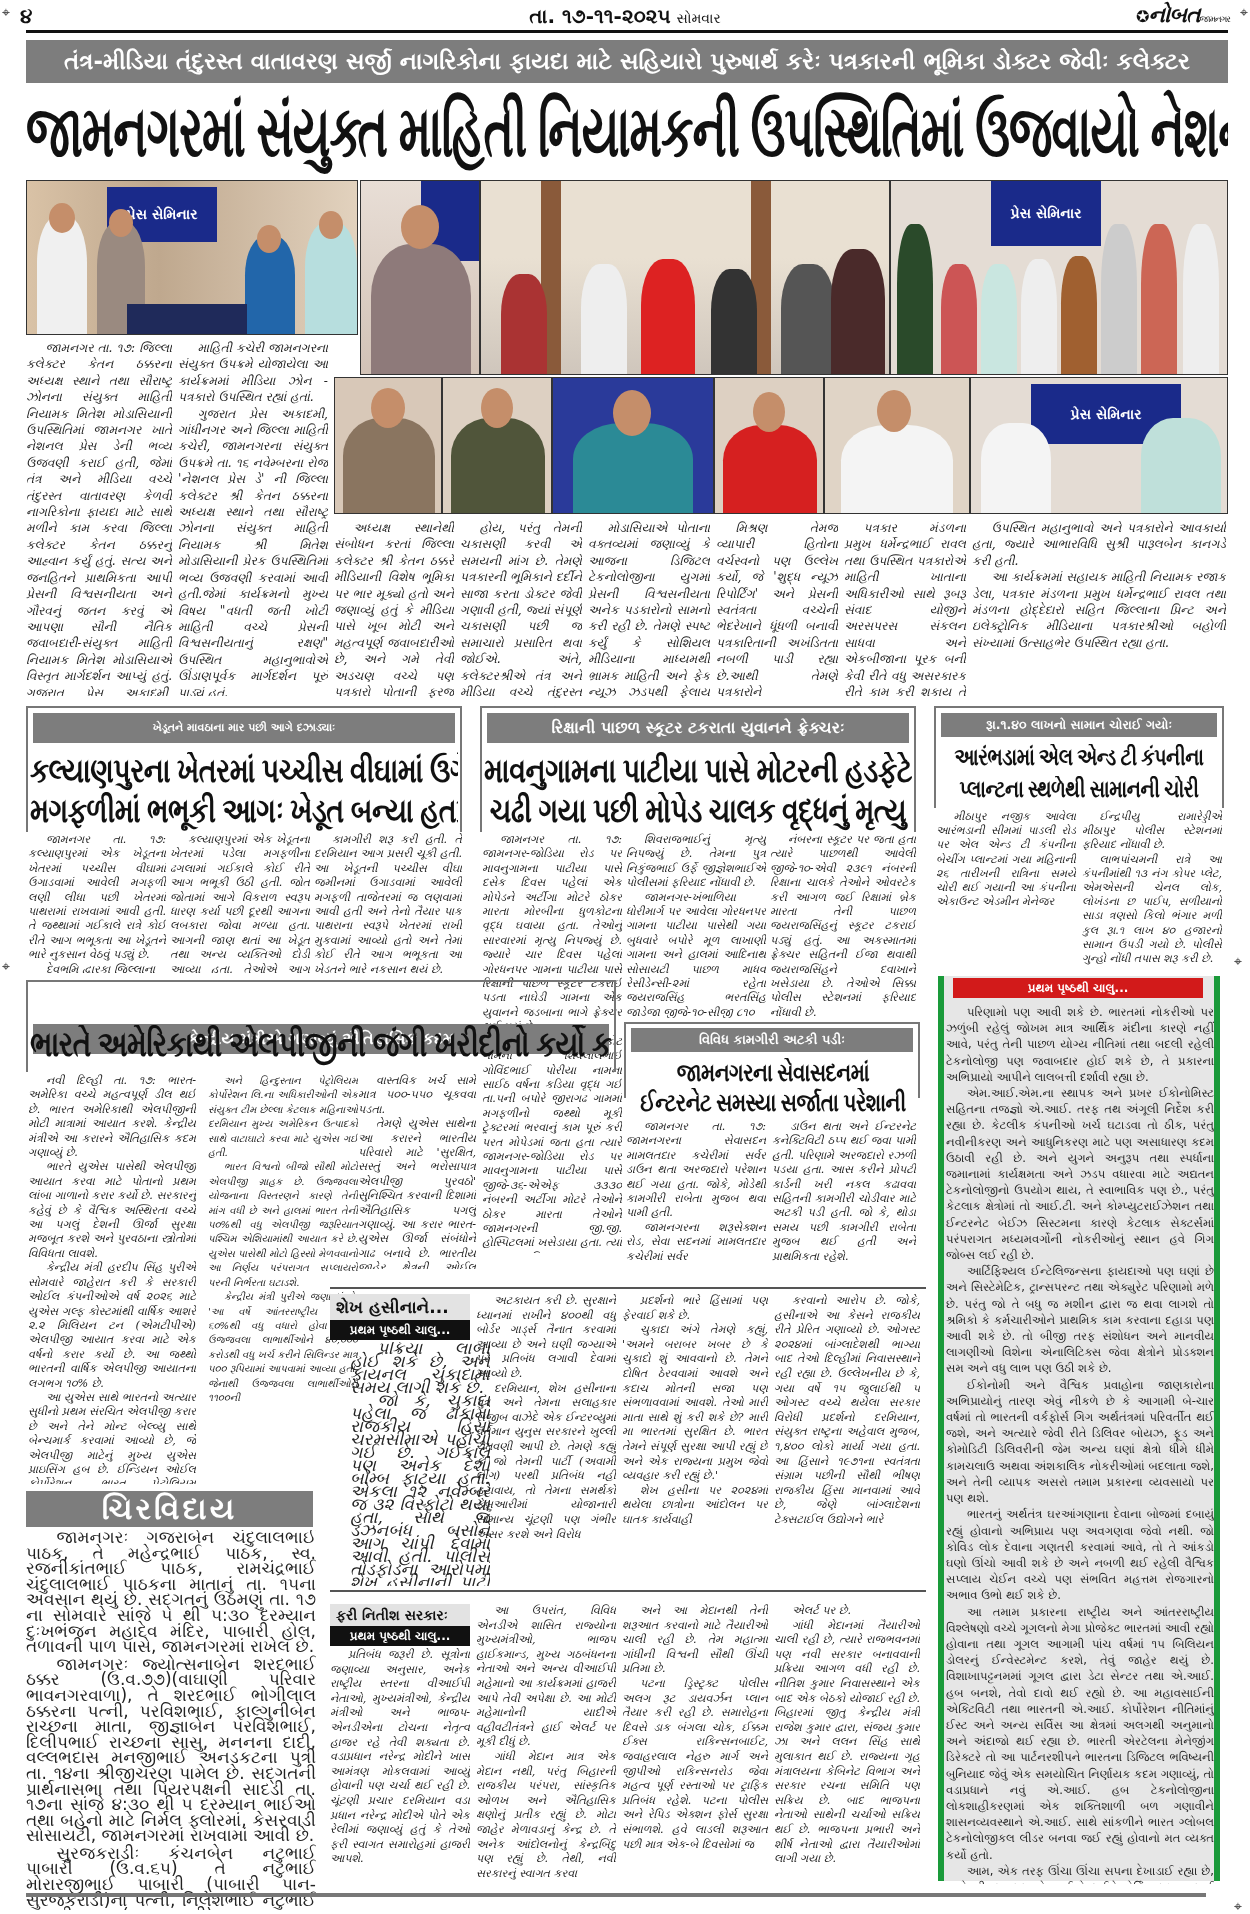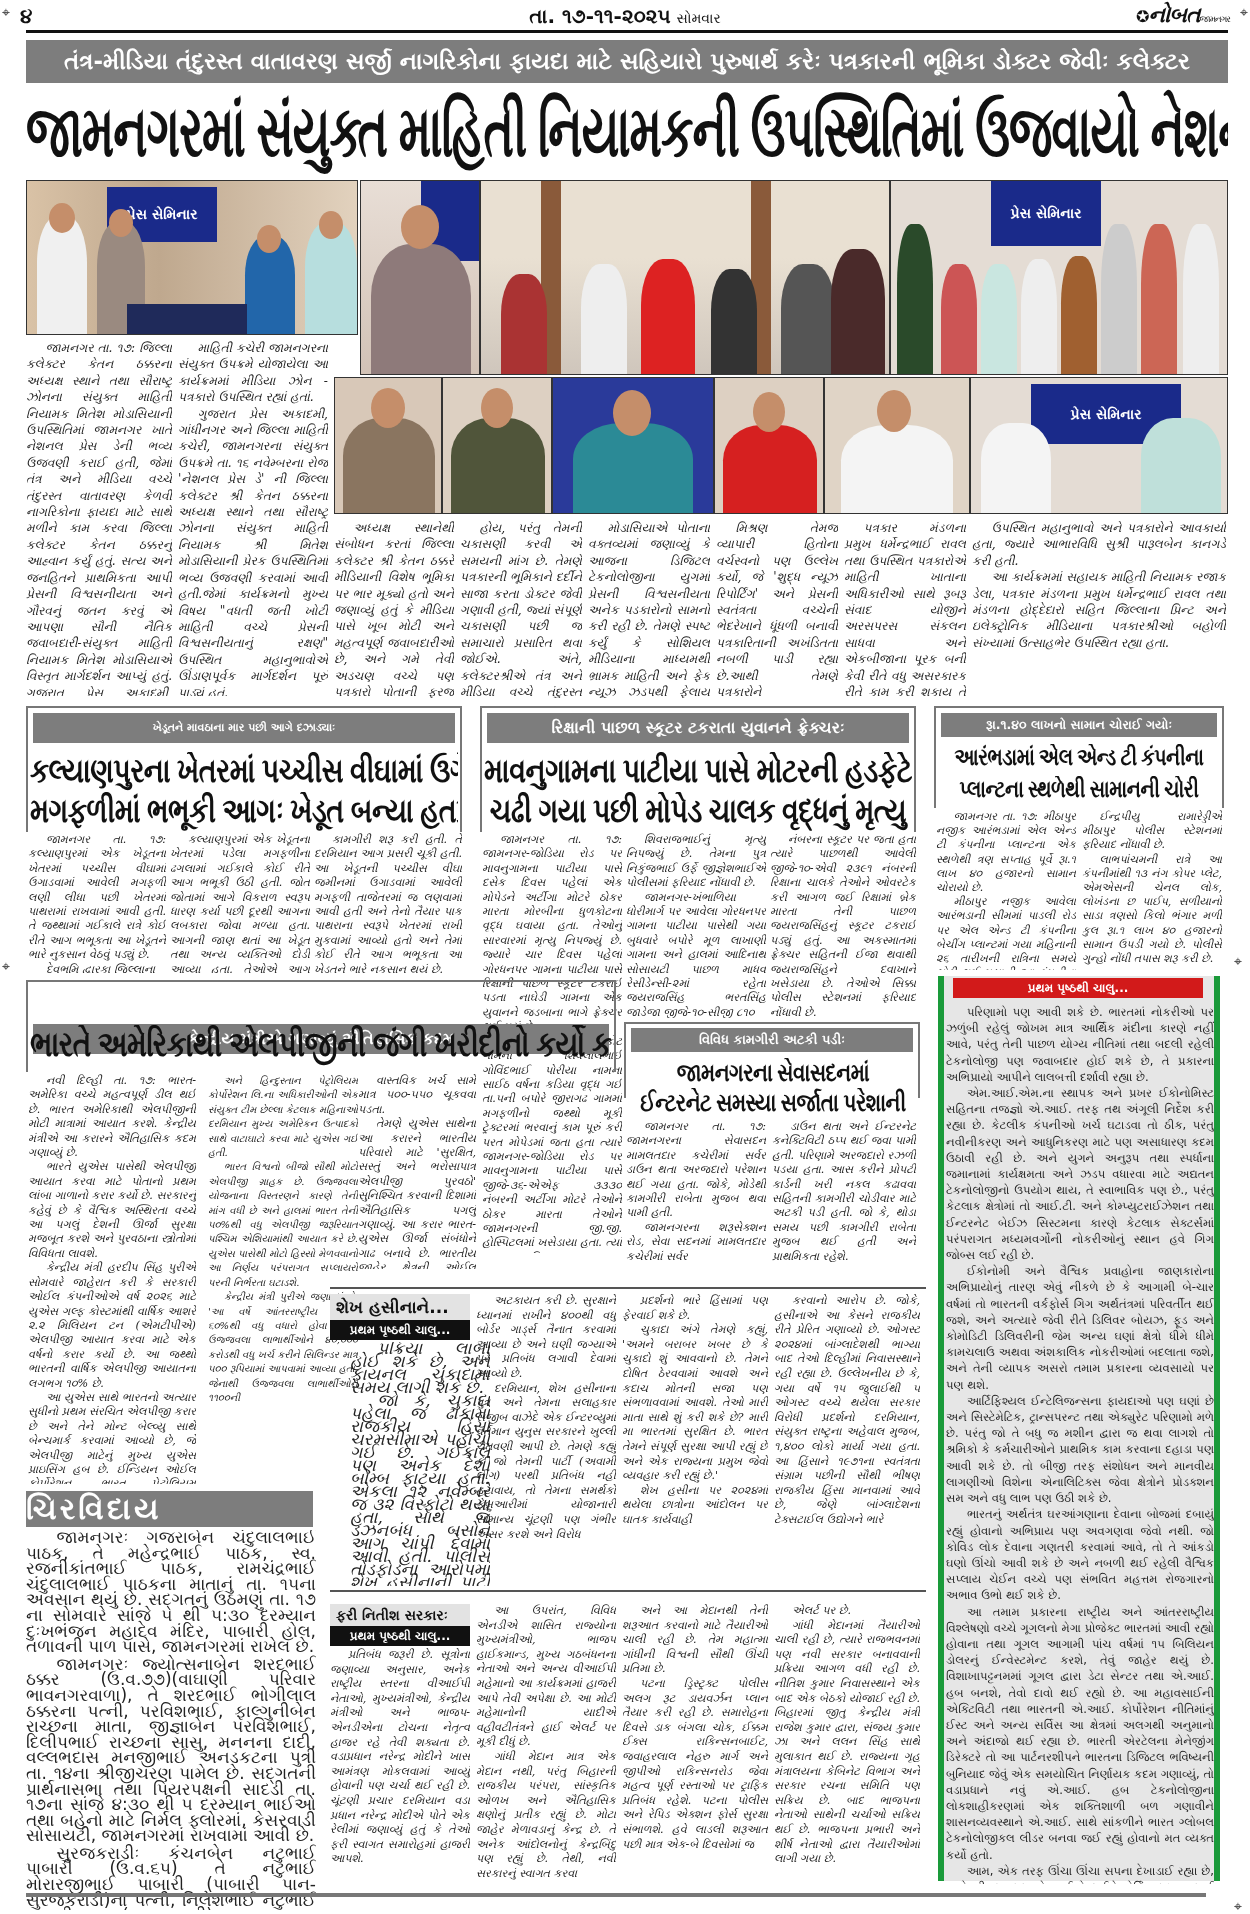--- a/index.html
+++ b/index.html
@@ -23,21 +23,21 @@
 .col p{text-indent:1.6em}
 .boxed{position:absolute;border:2px solid #777;border-bottom:none}
 .kick2{position:absolute;background:#7d7d7d;color:#fff;font-weight:bold;text-align:center;white-space:nowrap;overflow:hidden}
 .head2{position:absolute;font-family:"Liberation Sans",sans-serif;font-weight:bold;text-align:center;white-space:nowrap;overflow:hidden;letter-spacing:-0.5px;transform:scaleY(1.25);transform-origin:top center}
 .greenbox{position:absolute;left:938px;top:976px;width:282px;height:905px;border-left:6px solid #1a9a3a;border-right:6px solid #1a9a3a;background:#e6e6e6}
 .redbar{position:absolute;left:953px;top:978px;width:250px;height:20px;background:#d21a1a;color:#fff;font-weight:bold;font-size:12px;text-align:center;line-height:20px}
 .gtext{position:absolute;left:946px;top:1004px;width:268px;font-size:11.6px;line-height:16.2px;text-align:justify;color:#222;overflow:hidden}
 .gtext p{text-indent:1.8em}
 .contbox{position:absolute;background:#e3e3e3;font-weight:bold;font-size:17px;padding-left:6px}
 .blackbar{position:absolute;background:#111;color:#fff;font-weight:bold;font-size:12px;text-align:center}
-.chiravid{position:absolute;left:26px;top:1491px;width:287px;height:36px;background:#7d7d7d;color:#fff;font-weight:bold;font-size:30px;line-height:36px;letter-spacing:3px}
+.chiravid{position:absolute;left:26px;top:1491px;width:287px;height:36px;background:#7d7d7d;color:#fff;font-weight:bold;font-size:30px;text-align:center;line-height:36px;letter-spacing:3px}
 .obit{position:absolute;left:26px;top:1530px;width:290px;font-size:17px;line-height:15.6px;text-align:justify;color:#222;overflow:hidden;height:380px}
 .obit p{text-indent:1.8em;margin-bottom:2px}
 .divider{position:absolute;background:#555}
 .bottomrule{position:absolute;left:26px;top:1893px;width:1180px;height:4px;background:#777}
 </style>
 </head>
 <body>
 
 <div class="reg" style="left:2px;top:4px">⌖</div>
 <div class="reg" style="right:2px;top:4px">⌖</div>
@@ -184,21 +184,20 @@
   </div>
 <div class="col" style="left:770px;top:833px;width:146px;height:185px;font-size:11.2px;line-height:14.4px">
     <p>નંબરના સ્કૂટર પર જતા હતા ત્યારે પાછળથી આવેલી જીજે-૧૦-એવી ૨૩૯૧ નંબરની રિક્ષાના ચાલકે તેઓને ઓવરટેક કરી આગળ જઈ રિક્ષામાં બ્રેક મારતા તેની પાછળ જયરાજસિંહનું સ્કૂટર ટકરાઈ પડ્યું હતું. આ અકસ્માતમાં ફ્રેક્ચર સહિતની ઈજા થવાથી જયરાજસિંહને દવાખાને ખસેડાયા છે. તેઓએ સિક્કા પોલીસ સ્ટેશનમાં ફરિયાદ નોંધાવી છે.</p>
   </div>
 
 <div class="boxed" style="left:934px;top:706px;width:290px;height:102px"></div>
 <div class="kick2" style="left:941px;top:713px;width:276px;height:24px;font-size:12.5px;line-height:24px">રૂા.૧.૪૦ લાખનો સામાન ચોરાઈ ગયોઃ</div>
 <div class="head2" style="left:938px;top:744px;width:282px;font-size:19px">આરંભડામાં એલ એન્ડ ટી કંપનીના</div>
 <div class="head2" style="left:938px;top:776px;width:282px;font-size:19px">પ્લાન્ટના સ્થળેથી સામાનની ચોરી</div>
 <div class="col" style="left:936px;top:810px;width:140px;height:160px;font-size:11px;line-height:14.2px">
-    <p>જામનગર તા. ૧૭: મીઠાપુર નજીક આરંભડામાં એલ એન્ડ ટી કંપનીના પ્લાન્ટના એક સ્થળેથી ત્રણ સપ્તાહ પૂર્વે રૂા.૧ લાખ ૪૦ હજારનો સામાન ચોરાયો છે.</p>
     <p>મીઠાપુર નજીક આવેલા આરંભડાની સીમમાં પાડલી રોડ પર એલ એન્ડ ટી કંપનીના બેચીંગ પ્લાન્ટમાં ગયા મહિનાની ૨૬ તારીખની રાત્રિના સમયે ચોરી થઈ ગયાની આ કંપનીના એકાઉન્ટ એડમીન મેનેજર</p>
   </div>
 <div class="col" style="left:1082px;top:810px;width:140px;height:160px;font-size:11px;line-height:14.2px">
     <p>ઈન્દ્રપીયુ રામારેડ્ડીએ મીઠાપુર પોલીસ સ્ટેશનમાં ફરિયાદ નોંધાવી છે.</p>
     <p>લાભપાંચમની રાત્રે આ કંપનીમાંથી ૧૩ નંગ કોપર પ્લેટ, એમએસની ચેનલ લોક, લોખંડના છ પાઈપ, સળીયાનો સાડા ત્રણસો કિલો ભંગાર મળી કુલ રૂા.૧ લાખ ૪૦ હજારનો સામાન ઉપડી ગયો છે. પોલીસે ગુન્હો નોંધી તપાસ શરૂ કરી છે.</p>
   </div>
 
 <div class="boxed" style="left:26px;top:980px;width:590px;height:92px"></div>
 <div class="kick2" style="left:33px;top:1024px;width:576px;height:30px;font-size:16px;line-height:30px">કેન્દ્રીય મંત્રીએ ગણાવ્યું ઐતિહાસિક કદમ</div>
 <div class="head2" style="left:30px;top:1025px;width:582px;font-size:28px">ભારતે અમેરિકાથી એલપીજીની જંગી ખરીદીનો કર્યો કરાર</div>
@@ -276,20 +275,20 @@
   <p>જામનગરઃ ગજરાબેન ચંદુલાલભાઈ પાઠક, તે મહેન્દ્રભાઈ પાઠક, સ્વ. રજનીકાંતભાઈ પાઠક, રામચંદ્રભાઈ ચંદુલાલભાઈ પાઠકના માતાનું તા. ૧૫ના અવસાન થયું છે. સદ્‌ગતનું ઉઠમણું તા. ૧૭ ના સોમવારે સાંજે ૫ થી ૫:૩૦ દરમ્યાન દુઃખભંજન મહાદેવ મંદિર, પાબારી હોલ, તળાવની પાળ પાસે, જામનગરમાં રાખેલ છે.</p>
   <p>જામનગરઃ જ્યોત્સનાબેન શરદભાઈ ઠક્કર (ઉ.વ.૭૭)(વાઘાણી પરિવાર ભાવનગરવાળા), તે શરદભાઈ ભોગીલાલ ઠક્કરના પત્ની, પરવિશભાઈ, ફાલ્ગુનીબેન રાચ્છના માતા, જીજ્ઞાબેન પરવિશભાઈ, દિલીપભાઈ રાચ્છના સાસુ, મનનના દાદી, વલ્લભદાસ મનજીભાઈ અનડકટના પુત્રી તા. ૧૪ના શ્રીજીચરણ પામેલ છે. સદ્‌ગતની પ્રાર્થનાસભા તથા પિયરપક્ષની સાદડી તા. ૧૭ના સાંજે ૪:૩૦ થી ૫ દરમ્યાન ભાઈઓ તથા બહેનો માટે નિર્મલ ફ્લોરમાં, કેસરવાડી સોસાયટી, જામનગરમાં રાખવામાં આવી છે.</p>
   <p>સુરજકરાડીઃ કંચનબેન નટુભાઈ પાબારી (ઉ.વ.૬૫) તે નટુભાઈ મોરારજીભાઈ પાબારી (પાબારી પાન-સુરજકરાડી)ના પત્ની, નિલેશભાઈ નટુભાઈ પાબારી (સુરજકરાડી)ના માતા, કમલેશકુમાર દાવડા (દ્વારકા), દિલીપભાઈ ચીરાગકુમાર સવદેવ (જૂનાગઢ)ના માતાનું અવસાન થયું છે. સદ્‌ગતની પ્રાર્થનાસભા તથા સાસરાપક્ષની સાદડી તા. ૧૭ના સોમવારે સાંજે ૪:૩૦ થી ૫ દરમ્યાન સૂર્યમુખી હનુમાન મંદિર, મહાવીર સોસાયટી, સુરજકરાડીમાં રાખવામાં આવી છે.</p>
 </div>
 
 <div class="greenbox"></div>
 <div class="redbar">પ્રથમ પૃષ્ઠથી ચાલુ...</div>
 <div class="gtext" style="height:880px">
   <p>પરિણામો પણ આવી શકે છે. ભારતમાં નોકરીઓ પર ઝળુંબી રહેલું જોખમ માત્ર આર્થિક મંદીના કારણે નહીં આવે, પરંતુ તેની પાછળ યોગ્ય નીતિમાં તથા બદલી રહેલી ટેકનોલોજી પણ જવાબદાર હોઈ શકે છે, તે પ્રકારના અભિપ્રાયો આપીને લાલબત્તી દર્શાવી રહ્યા છે.</p>
   <p>એમ.આઈ.એમ.ના સ્થાપક અને પ્રખર ઈકોનોમિસ્ટ સહિતના તજજ્ઞો એ.આઈ. તરફ તથ અંગૂલી નિર્દેશ કરી રહ્યા છે. કેટલીક કંપનીઓ ખર્ચ ઘટાડવા તો ઠીક, પરંતુ નવીનીકરણ અને આધુનિકરણ માટે પણ અસાધારણ કદમ ઉઠાવી રહી છે. અને યુગને અનુરૂપ તથા સ્પર્ધાના જમાનામાં કાર્યક્ષમતા અને ઝડપ વધારવા માટે અદ્યતન ટેકનોલોજીનો ઉપયોગ થાય, તે સ્વાભાવિક પણ છે., પરંતુ કેટલાક ક્ષેત્રોમાં તો આઈ.ટી. અને કોમ્પ્યુટરાઈઝેશન તથા ઈન્ટરનેટ બેઈઝ સિસ્ટમના કારણે કેટલાક સેક્ટર્સમાં પરંપરાગત મધ્યમવર્ગોની નોકરીઓનું સ્થાન હવે ગિગ જોબ્સ લઈ રહી છે.</p>
+  <p>આર્ટિફિશ્યલ ઈન્ટેલિજન્સના ફાયદાઓ પણ ઘણાં છે અને સિસ્ટેમેટિક, ટ્રાન્સપરન્ટ તથા એક્યુરેટ પરિણામો મળે છે. પરંતુ જો તે બધુ જ મશીન દ્વારા જ થવા લાગશે તો શ્રમિકો કે કર્મચારીઓને પ્રાથમિક કામ કરવાના દહાડા પણ આવી શકે છે. તો બીજી તરફ સંશોધન અને માનવીય લાગણીઓ વિશેના એનાલિટિક્સ જેવા ક્ષેત્રોને પ્રોડક્શન સમ અને વધુ લાભ પણ ઉઠી શકે છે.</p>
   <p>ઈકોનોમી અને વૈશ્વિક પ્રવાહોના જાણકારોના અભિપ્રાયોનું તારણ એવું નીકળે છે કે આગામી બે-ચાર વર્ષમાં તો ભારતની વર્કફોર્સ ગિગ અર્થતંત્રમાં પરિવર્તીત થઈ જશે, અને અત્યારે જેવી રીતે ડિલિવર બોયઝ, ફૂડ અને કોમોડિટી ડિલિવરીની જેમ અન્ય ઘણાં ક્ષેત્રો ધીમે ધીમે કામચલાઉ અથવા અંશકાલિક નોકરીઓમાં બદલાતા જશે, અને તેની વ્યાપક અસરો તમામ પ્રકારના વ્યવસાયો પર પણ થશે.</p>
-  <p>આર્ટિફિશ્યલ ઈન્ટેલિજન્સના ફાયદાઓ પણ ઘણાં છે અને સિસ્ટેમેટિક, ટ્રાન્સપરન્ટ તથા એક્યુરેટ પરિણામો મળે છે. પરંતુ જો તે બધુ જ મશીન દ્વારા જ થવા લાગશે તો શ્રમિકો કે કર્મચારીઓને પ્રાથમિક કામ કરવાના દહાડા પણ આવી શકે છે. તો બીજી તરફ સંશોધન અને માનવીય લાગણીઓ વિશેના એનાલિટિક્સ જેવા ક્ષેત્રોને પ્રોડક્શન સમ અને વધુ લાભ પણ ઉઠી શકે છે.</p>
   <p>ભારતનું અર્થતંત્ર ઘરઆંગણાના દેવાના બોજમાં દબાયું રહ્યું હોવાનો અભિપ્રાય પણ અવગણવા જેવો નથી. જો કોવિડ લોક દેવાના ગણતરી કરવામાં આવે, તો તે આંકડો ઘણો ઊંચો આવી શકે છે અને નબળી થઈ રહેલી વૈશ્વિક સપ્લાય ચેઈન વચ્ચે પણ સંભવિત મહત્તમ રોજગારનો અભાવ ઉભો થઈ શકે છે.</p>
   <p>આ તમામ પ્રકારના રાષ્ટ્રીય અને આંતરરાષ્ટ્રીય વિશ્લેષણો વચ્ચે ગૂગલનો મેગા પ્રોજેક્ટ ભારતમાં આવી રહ્યો હોવાના તથા ગૂગલ આગામી પાંચ વર્ષમાં ૧૫ બિલિયન ડોલરનું ઈન્વેસ્ટમેન્ટ કરશે, તેવું જાહેર થયું છે. વિશાખાપટ્ટનમમાં ગૂગલ દ્વારા ડેટા સેન્ટર તથા એ.આઈ. હબ બનશે, તેવો દાવો થઈ રહ્યો છે. આ મહાવસાઈની એક્ટિવિટી તથા ભારતની એ.આઈ. કોર્પોરેશન નીતિમાંનું ઈસ્ટ અને અન્ય સર્વિસ આ ક્ષેત્રમાં અલગથી અનુમાનો અને અંદાજો થઈ રહ્યા છે. ભારતી એરટેલના મેનેજીંગ ડિરેક્ટરે તો આ પાર્ટનરશીપને ભારતના ડિજિટલ ભવિષ્યની બુનિયાદ જેવું એક સમયોચિત નિર્ણાયક કદમ ગણાવ્યું, તો વડાપ્રધાને નવું એ.આઈ. હબ ટેકનોલોજીના લોકશાહીકરણમાં એક શક્તિશાળી બળ ગણાવીને શાસનવ્યવસ્થાને એ.આઈ. સાથે સાંકળીને ભારત ગ્લોબલ ટેકનોલોજીકલ લીડર બનવા જઈ રહ્યું હોવાનો મત વ્યક્ત કર્યો હતો.</p>
   <p>આમ, એક તરફ ઊંચા ઊંચા સપના દેખાડાઈ રહ્યા છે, અને બીજી તરફ એ.આઈ.ને લઈને વોર્નિંગ પણ અપાઈ રહી છે, ત્યારે ભારત ત્રીજી ઈકોનોમી બને ત્યારે ખરી, પરંતુ અત્યારે તો "વેઈટ અને વોચ"ની પોલિસી અપનાવીને તેલ અને તેલની ધાર જોઈ, ને જ નિર્ણયો લેવા પડે તેમ છે.</p>
 </div>
 
 <div class="bottomrule"></div>
 
 </body></html>

